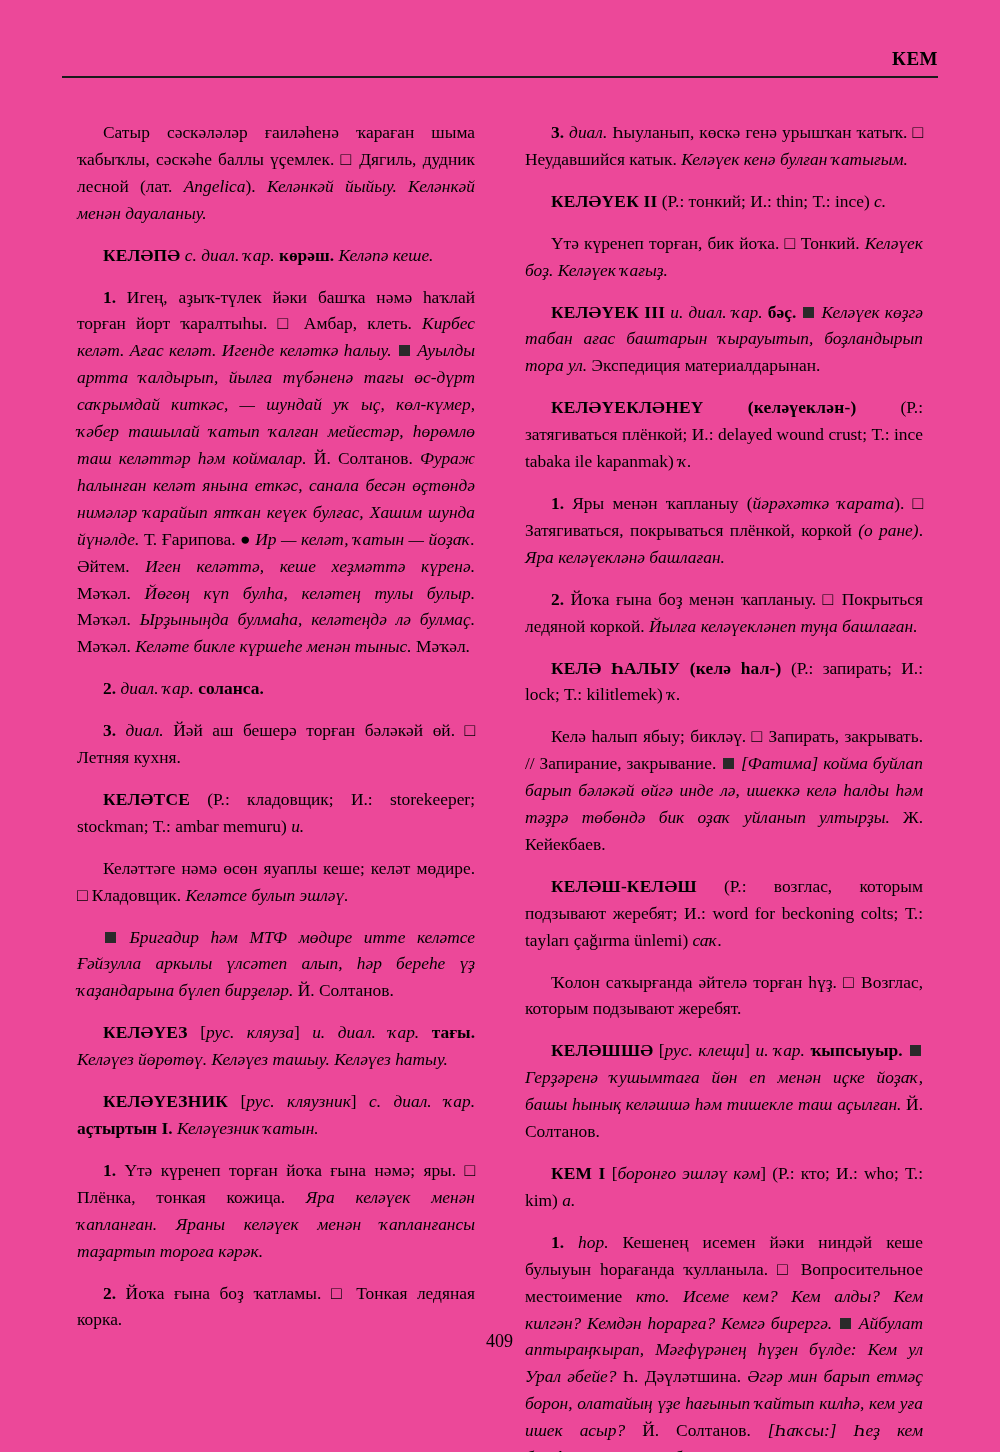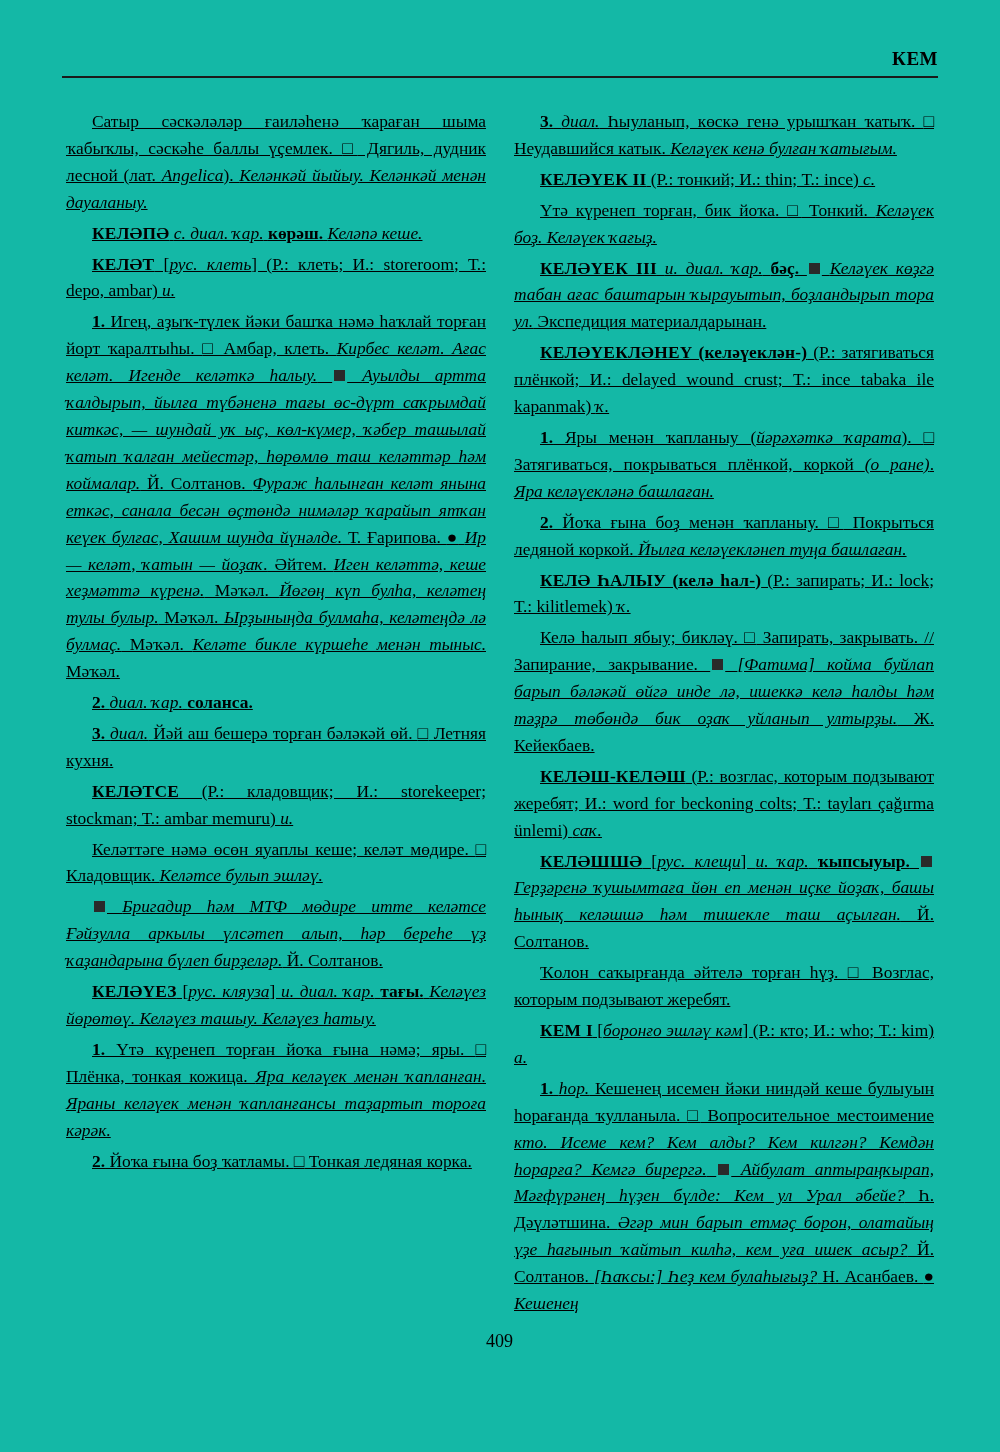--- a/index.html
+++ b/index.html
@@ -8,21 +8,21 @@
     background: #ffffff;
   }
   body {
     font-family: "Liberation Serif", "DejaVu Serif", serif;
     color: #000000;
   }
   #page {
     position: relative;
     width: 1000px;
     height: 1452px;
-    background: #14b8a6;
+    background: #ec4899;
     overflow: hidden;
     box-sizing: border-box;
   }
 
   
   #header {
     position: absolute;
     left: 62px;
     right: 62px;
     top: 48px;
@@ -49,28 +49,27 @@
     width: 876px;
     display: flex;
     flex-direction: row;
     justify-content: space-between;
   }
   .column {
     width: 428px;
   }
 
   .para {
-    margin: 4px;
+    margin: 15px;
     font-size: 17.4px;
     line-height: 26.9px;
     text-align: justify;
     text-justify: inter-word;
     hyphens: none;
     word-spacing: 0px;
-    text-decoration: underline;
   }
   .para.ind {
     text-indent: 26px;
   }
 
   
   .hw {              
     font-weight: bold;
     letter-spacing: 0.2px;
   }
@@ -116,44 +115,44 @@
 
   <div id="header">
     <div class="runhead">КЕМ</div>
     <div class="rule"></div>
   </div>
 
   <div id="columns">
     <div class="column" id="col-left">
         <p class="para ind">Сатыр сәскәләләр ғаиләһенә ҡараған шыма ҡабыҡлы, сәскәһе баллы үҫемлек. <span class="sq">□</span> Дягиль, дудник лесной (лат. <span class="i">Angelica</span>). <span class="i">Келәнкәй йыйыу. Келәнкәй менән дауаланыу.</span></p>
         <p class="para ind"><span class="hw">КЕЛӘПӘ</span> <span class="i">с. диал. ҡар.</span> <span class="b">көрәш.</span> <span class="i">Келәпә кеше.</span></p>
-        <p class="para ind"><span class="hw">КЕЛӘТ</span> [<span class="i">рус. клеть</span>] (Р.: клеть; И.: storeroom; Т.: depo, ambar) <span class="i">и.</span></p>
         <p class="para ind"><span class="num">1.</span> Игең, аҙыҡ-түлек йәки башҡа нәмә һаҡлай торған йорт ҡаралтыһы. <span class="sq">□</span> Амбар, клеть. <span class="i">Кирбес келәт. Ағас келәт. Игенде келәткә һалыу.</span> <span class="blk"></span> <span class="i">Ауылды артта ҡалдырып, йылға түбәненә тағы өс-дүрт саҡрымдай киткәс, — шундай уҡ ыҫ, көл-күмер, ҡәбер ташылай ҡатып ҡалған мейестәр, һөрөмлө таш келәттәр һәм коймалар.</span> Й. Солтанов. <span class="i">Фураж һалынған келәт янына еткәс, санала бесән өҫтөндә нимәләр ҡарайып ятҡан кеүек булғас, Хашим шунда йүнәлде.</span> Т. Ғарипова. <span class="bul">●</span> <span class="i">Ир — келәт, ҡатын — йоҙаҡ.</span> Әйтем. <span class="i">Иген келәттә, кеше хеҙмәттә күренә.</span> Мәҡәл. <span class="i">Йөгөң күп булһа, келәтең тулы булыр.</span> Мәҡәл. <span class="i">Ырҙыныңда булмаһа, келәтеңдә лә булмаҫ.</span> Мәҡәл. <span class="i">Келәте бикле күршеһе менән тыныс.</span> Мәҡәл.</p>
         <p class="para ind"><span class="num">2.</span> <span class="i">диал. ҡар.</span> <span class="b">соланса.</span></p>
         <p class="para ind"><span class="num">3.</span> <span class="i">диал.</span> Йәй аш бешерә торған бәләкәй өй. <span class="sq">□</span> Летняя кухня.</p>
         <p class="para ind"><span class="hw">КЕЛӘТСЕ</span> (Р.: кладовщик; И.: storekeeper; stockman; Т.: ambar memuru) <span class="i">и.</span></p>
         <p class="para ind">Келәттәге нәмә өсөн яуаплы кеше; келәт мөдире. <span class="sq">□</span> Кладовщик. <span class="i">Келәтсе булып эшләү.</span></p>
         <p class="para ind"><span class="blk"></span> <span class="i">Бригадир һәм МТФ мөдире итте келәтсе Ғәйзулла аркылы үлсәтеп алып, һәр береһе үҙ ҡаҙандарына бүлеп бирҙеләр.</span> Й. Солтанов.</p>
         <p class="para ind"><span class="hw">КЕЛӘҮЕЗ</span> [<span class="i">рус. кляуза</span>] <span class="i">и. диал. ҡар.</span> <span class="b">тағы.</span> <span class="i">Келәүез йөрөтөү. Келәүез ташыу. Келәүез һатыу.</span></p>
+        <p class="para ind"><span class="hw">КЕЛӘҮЕЗНИК</span> [<span class="i">рус. кляузник</span>] <span class="i">с. диал. ҡар.</span> <span class="b">аҫтыртын I.</span> <span class="i">Келәүезник ҡатын.</span></p>
         <p class="para ind"><span class="num">1.</span> Үтә күренеп торған йоҡа ғына нәмә; яры. <span class="sq">□</span> Плёнка, тонкая кожица. <span class="i">Яра келәүек менән ҡапланған. Яраны келәүек менән ҡапланғансы таҙартып тороға кәрәк.</span></p>
         <p class="para ind"><span class="num">2.</span> Йоҡа ғына боҙ ҡатламы. <span class="sq">□</span> Тонкая ледяная корка.</p>
       </div>
     <div class="column" id="col-right">
         <p class="para ind"><span class="num">3.</span> <span class="i">диал.</span> Һыуланып, көскә генә урышҡан ҡатыҡ. <span class="sq">□</span> Неудавшийся катык. <span class="i">Келәүек кенә булған ҡатығым.</span></p>
         <p class="para ind"><span class="hw">КЕЛӘҮЕК II</span> (Р.: тонкий; И.: thin; Т.: ince) <span class="i">с.</span></p>
         <p class="para ind">Үтә күренеп торған, бик йоҡа. <span class="sq">□</span> Тонкий. <span class="i">Келәүек боҙ. Келәүек ҡағыҙ.</span></p>
         <p class="para ind"><span class="hw">КЕЛӘҮЕК III</span> <span class="i">и. диал. ҡар.</span> <span class="b">бәҫ.</span> <span class="blk"></span> <span class="i">Келәүек көҙгә табан ағас баштарын ҡырауытып, боҙландырып тора ул.</span> Экспедиция материалдарынан.</p>
         <p class="para ind"><span class="hw">КЕЛӘҮЕКЛӘНЕҮ (келәүеклән-)</span> (Р.: затягиваться плёнкой; И.: delayed wound crust; Т.: ince tabaka ile kapanmak) <span class="i">ҡ.</span></p>
         <p class="para ind"><span class="num">1.</span> Яры менән ҡапланыу (<span class="i">йәрәхәткә ҡарата</span>). <span class="sq">□</span> Затягиваться, покрываться плёнкой, коркой <span class="i">(о ране)</span>. <span class="i">Яра келәүекләнә башлаған.</span></p>
         <p class="para ind"><span class="num">2.</span> Йоҡа ғына боҙ менән ҡапланыу. <span class="sq">□</span> Покрыться ледяной коркой. <span class="i">Йылға келәүекләнеп туңа башлаған.</span></p>
         <p class="para ind"><span class="hw">КЕЛӘ ҺАЛЫУ (келә һал-)</span> (Р.: запирать; И.: lock; Т.: kilitlemek) <span class="i">ҡ.</span></p>
         <p class="para ind">Келә һалып ябыу; бикләү. <span class="sq">□</span> Запирать, закрывать. // Запирание, закрывание. <span class="blk"></span> <span class="i">[Фатима] койма буйлап барып бәләкәй өйгә инде лә, ишеккә келә һалды һәм тәҙрә төбөндә бик оҙаҡ уйланып ултырҙы.</span> Ж. Кейекбаев.</p>
         <p class="para ind"><span class="hw">КЕЛӘШ-КЕЛӘШ</span> (Р.: возглас, которым подзывают жеребят; И.: word for beckoning colts; Т.: tayları çağırma ünlemi) <span class="i">саҡ.</span></p>
+        <p class="para ind">Ҡолон саҡырғанда әйтелә торған һүҙ. <span class="sq">□</span> Возглас, которым подзывают жеребят.</p>
         <p class="para ind"><span class="hw">КЕЛӘШШӘ</span> [<span class="i">рус. клещи</span>] <span class="i">и. ҡар.</span> <span class="b">ҡыпсыуыр.</span> <span class="blk"></span> <span class="i">Герҙәренә ҡушымтаға йөн еп менән иҫке йоҙаҡ, башы һынық келәшшә һәм тишекле таш аҫылған.</span> Й. Солтанов.</p>
-        <p class="para ind">Ҡолон саҡырғанда әйтелә торған һүҙ. <span class="sq">□</span> Возглас, которым подзывают жеребят.</p>
         <p class="para ind"><span class="hw">КЕМ I</span> [<span class="i">боронғо эшләү кәм</span>] (Р.: кто; И.: who; Т.: kim) <span class="i">а.</span></p>
         <p class="para ind"><span class="num">1.</span> <span class="i">һор.</span> Кешенең исемен йәки ниндәй кеше булыуын һорағанда ҡулланыла. <span class="sq">□</span> Вопросительное местоимение <span class="i">кто. Исеме кем? Кем алды? Кем килгән? Кемдән һорарға? Кемгә бирергә.</span> <span class="blk"></span> <span class="i">Айбулат аптыраңҡырап, Мәғфүрәнең һүҙен бүлде: Кем ул Урал әбейе?</span> Һ. Дәүләтшина. <span class="i">Әгәр мин барып етмәҫ борон, олатайың үҙе һағынып ҡайтып килһә, кем уға ишек асыр?</span> Й. Солтанов. <span class="i">[Һаҡсы:] Һеҙ кем булаһығыҙ?</span> Н. Асанбаев. <span class="bul">●</span> <span class="i">Кешенең</span></p>
       </div>
   </div>
 
   <div id="folio">
     <span>409</span>
   </div>
 
 </div>

